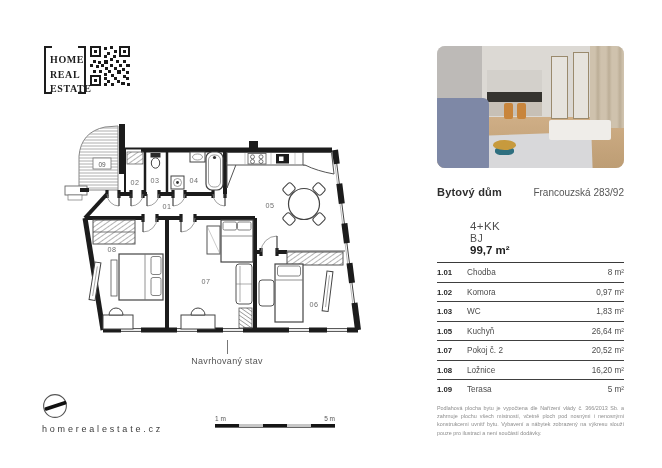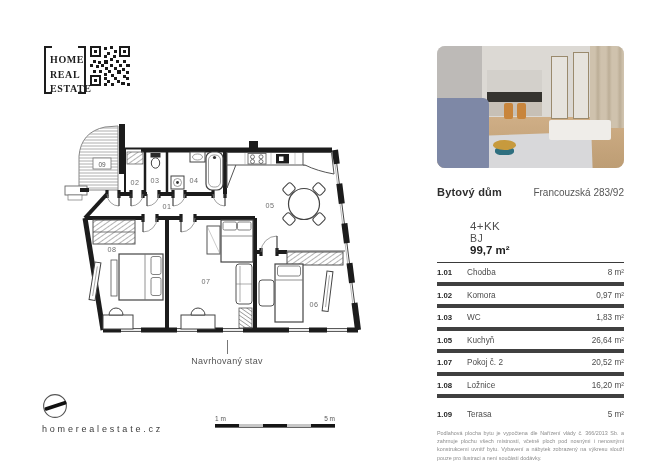--- a/index.html
+++ b/index.html
@@ -59,22 +59,22 @@
   .title-row{display:flex;justify-content:space-between;align-items:baseline;margin-top:18px;}
   .title{font-size:11px;font-weight:bold;color:#2e2e2e;letter-spacing:.2px;}
   .address{font-size:10px;color:#565656;}
 
   .head-row{display:flex;align-items:baseline;margin-top:22px;padding-bottom:6px;border-bottom:1.6px solid #3a3a3a;flex-direction:column;}
   .head-row .layout{margin-left:33px;font-size:11.5px;color:#4f4f4f;letter-spacing:.4px;}
   .head-row .sp{flex:1;}
   .head-row .unit{font-size:10.5px;color:#4f4f4f;margin-right:10px;letter-spacing:.5px;}
   .head-row .total{font-size:11.5px;font-weight:bold;color:#1c1c1c;}
 
-  .rooms .row{display:flex;align-items:baseline;padding:5px 0 4.5px 0;border-bottom:4px solid #404040;}
-  .rooms .row.last{border-bottom:none;margin-top:7px;}
+  .rooms .row{display:flex;align-items:baseline;padding:5px 0 4.5px 0;border-bottom:1px solid #404040;}
+  .rooms .row.last{border-bottom:none;}
   .rooms .num{width:30px;font-size:7.8px;font-weight:bold;color:#272727;}
   .rooms .nm{flex:1;font-size:8.2px;color:#4c4c4c;}
   .rooms .ar{font-size:8.2px;color:#4c4c4c;}
 
   .footnote{margin:5px 0 0 0;font-size:5.4px;line-height:1.55;color:#8d8d8d;text-align:justify;}
 </style>
 </head>
 <body>
 
 <div class="logo">

